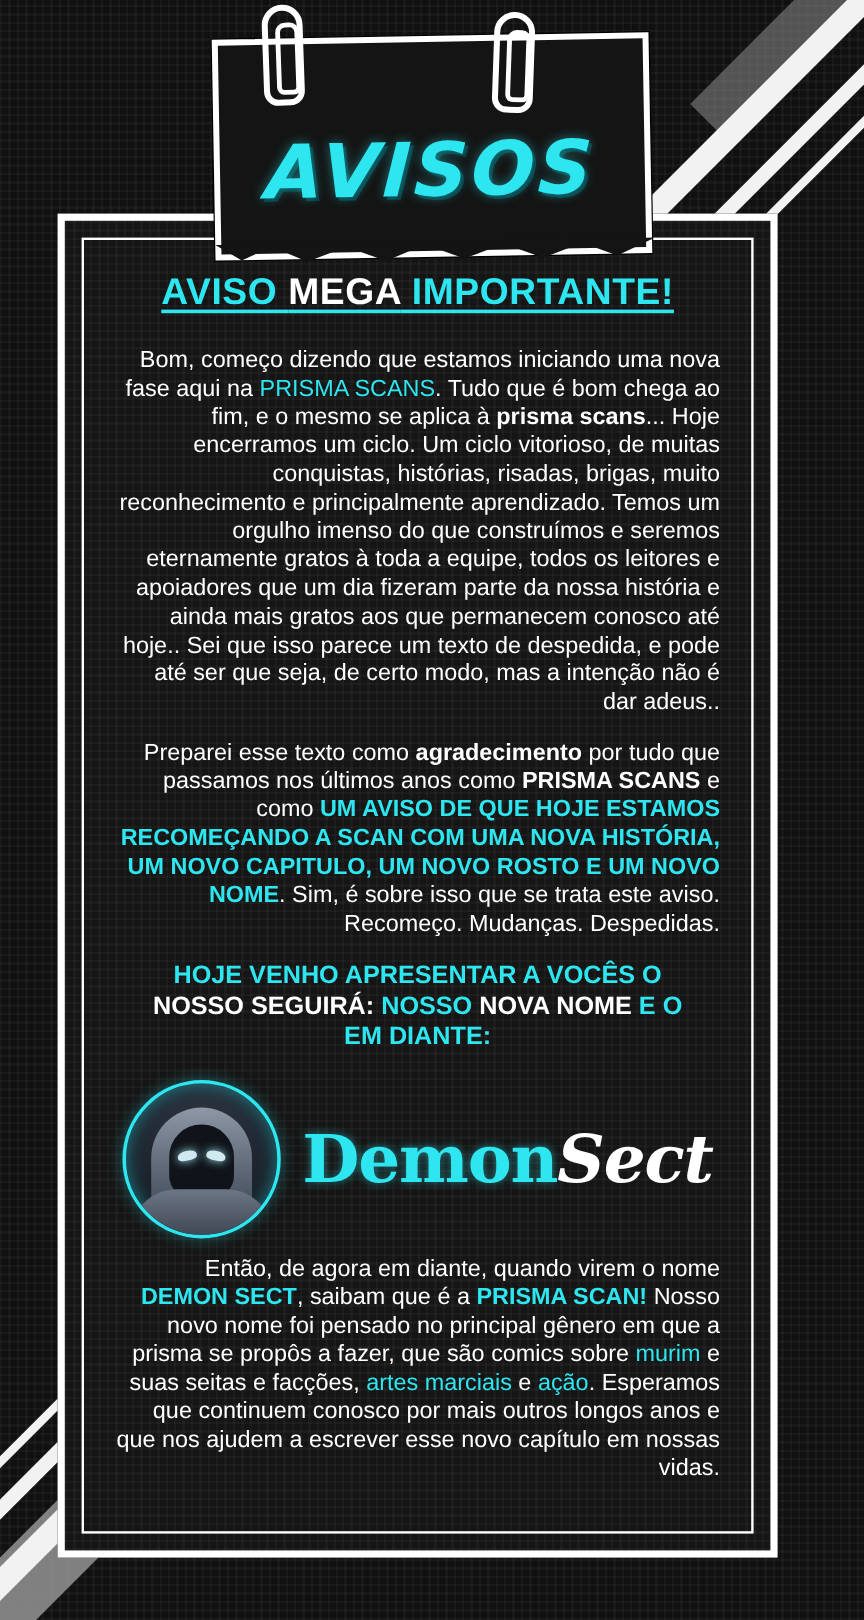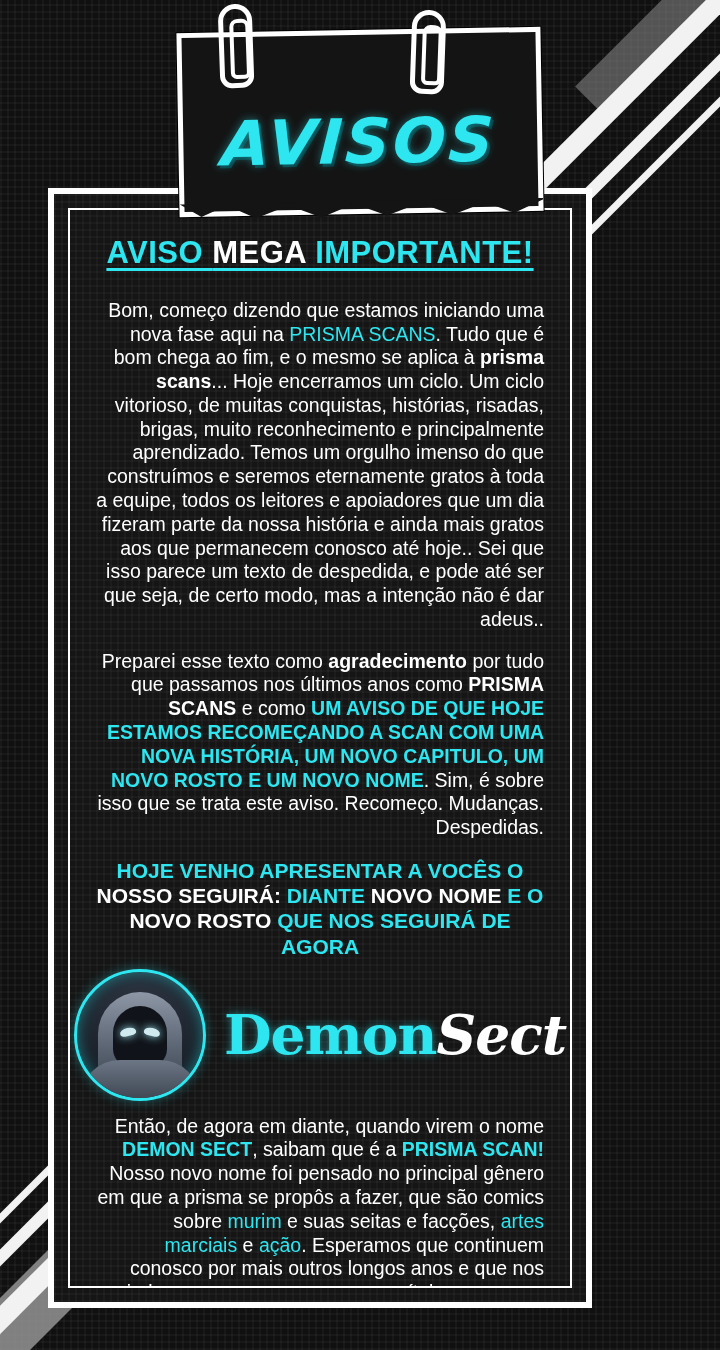--- a/index.html
+++ b/index.html
@@ -41,22 +41,22 @@
   .stripe-bl-2 { width: 520px; height: 12px; bottom: 100px; left: -246px; }
   .stripe-bl-3 { width: 520px; height: 7px;  bottom: 130px; left: -258px; }
 
   .stripe-bl-g1 { width: 300px; height: 58px; bottom: 72px; left: -60px; background:#8d8d8d; opacity:.9; }
   .stripe-tr-g1 { width: 200px; height: 40px; top: 10px; right: -40px; background:#8d8d8d; opacity:.55; }
 
   
   .panel {
     position: absolute;
     left: 48px;
-    top: 188px;
-    width: 544px;
+    top: 178px;
+    width: 600px;
     height: 1120px;
     border: 6px solid #ffffff;
     background:
       repeating-linear-gradient(0deg, rgba(255,255,255,0.03) 0px, rgba(255,255,255,0.03) 2px, transparent 2px, transparent 7px),
       repeating-linear-gradient(90deg, rgba(255,255,255,0.03) 0px, rgba(255,255,255,0.03) 2px, transparent 2px, transparent 7px),
       #151515;
     overflow: hidden;
   }
   .panel-inner {
     position: absolute;
@@ -150,21 +150,21 @@
   .cy { color: #2ee6f0; }
   .b  { font-weight: bold; }
   .cyb { color: #2ee6f0; font-weight: bold; }
 
   .block-cyan {
     text-align: center;
     font-size: 21px;
     line-height: 1.2;
     color: #2ee6f0;
     font-weight: bold;
-    margin-bottom: 10px;
+    margin-bottom: 24px;
   }
   .block-cyan .w { color: #ffffff; }
 
   
   .logo-row {
     display: flex;
     align-items: center;
     justify-content: center;
     gap: 18px;
     margin: 10px 0 14px;
@@ -251,22 +251,22 @@
       <p class="body">
         <span>Bom, começo dizendo que estamos iniciando uma nova fase aqui na </span><span class="cy">PRISMA SCANS</span><span>. Tudo que é bom chega ao fim, e o mesmo se aplica à </span><span class="b">prisma scans</span><span>... Hoje encerramos um ciclo. Um ciclo vitorioso, de muitas conquistas, histórias, risadas, brigas, muito reconhecimento e principalmente aprendizado. Temos um orgulho imenso do que construímos e seremos eternamente gratos à toda a equipe, todos os leitores e apoiadores que um dia fizeram parte da nossa história e ainda mais gratos aos que permanecem conosco até hoje.. Sei que isso parece um texto de despedida, e pode até ser que seja, de certo modo, mas a intenção não é dar adeus..</span>
       </p>
 
       <p class="body">
         <span>Preparei esse texto como </span><span class="b">agradecimento</span><span> por tudo que passamos nos últimos anos como </span><span class="b">PRISMA SCANS</span><span> e como </span><span class="cyb">UM AVISO DE QUE HOJE ESTAMOS RECOMEÇANDO A SCAN COM UMA NOVA HISTÓRIA, UM NOVO CAPITULO, UM NOVO ROSTO E UM NOVO NOME</span><span>. Sim, é sobre isso que se trata este aviso. Recomeço. Mudanças. Despedidas.</span>
       </p>
 
       <div class="block-cyan">
         <div>HOJE VENHO APRESENTAR A VOCÊS O</div>
-        <div><span class="w">NOSSO SEGUIRÁ: </span><span>DIANTE</span><span class="w"> NOVO NOME </span><span>E O</span></div>
-        <div><span class="w">NOVO ROSTO </span><span>QUE NOS SEGUIRÁ DE AGORA</span></div>
+        <div><span class="w">NOSSO SEGUIRÁ: </span><span>NOSSO</span><span class="w"> NOVA NOME </span><span>E O</span></div>
+        <div>EM DIANTE:</div>
       </div>
 
       <div class="logo-row">
         <div class="logo-badge">
           <div class="hood"></div>
           <div class="face">
             <div class="eye l"></div>
             <div class="eye r"></div>
           </div>
           <div class="shoulders"></div>

